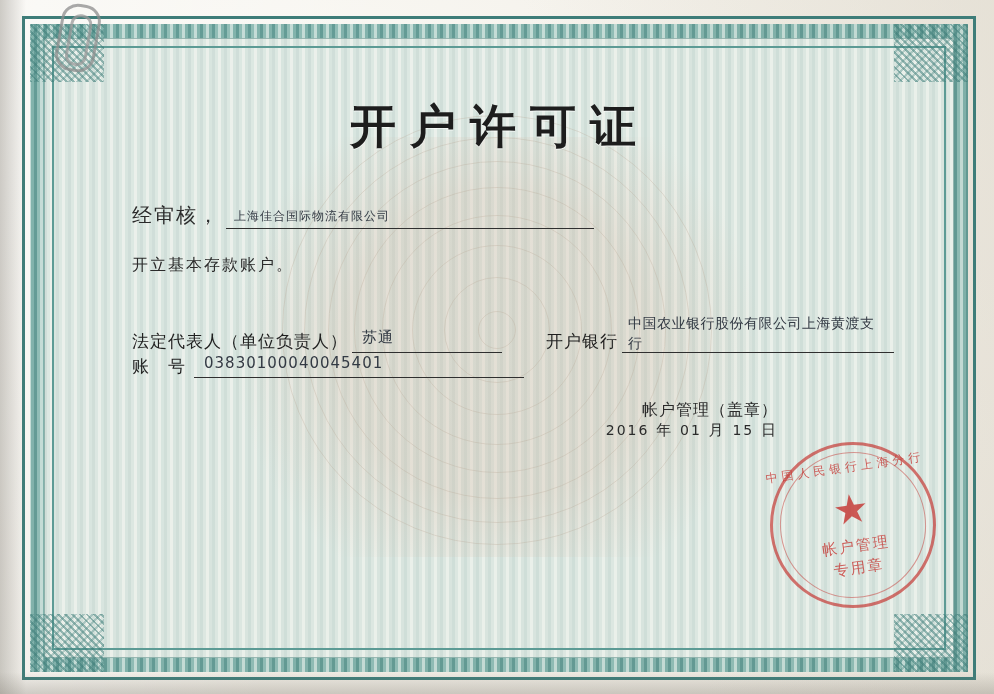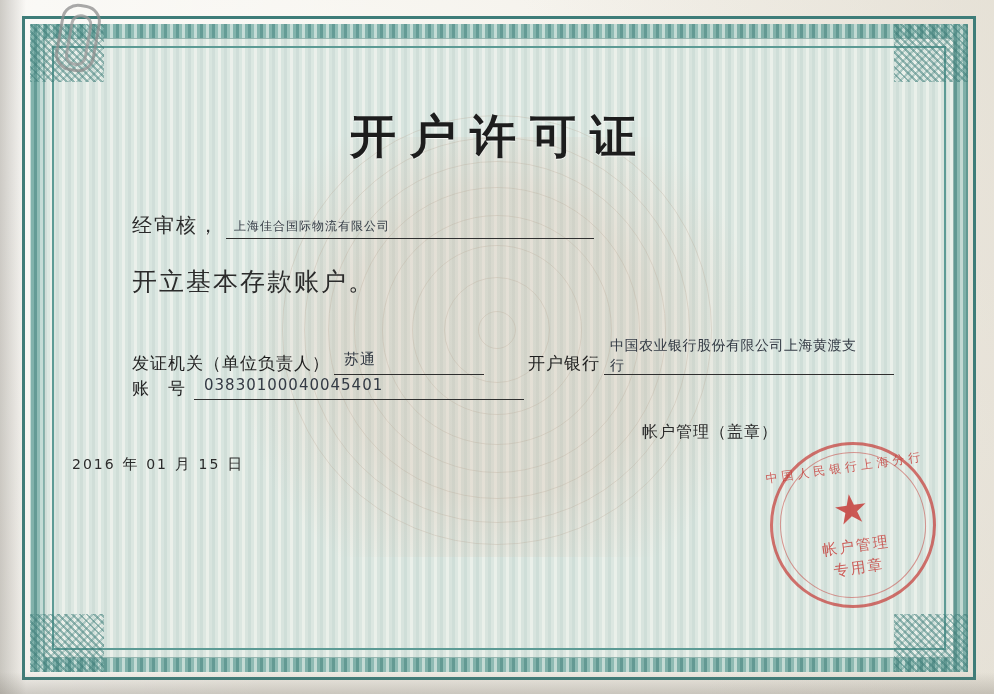--- a/index.html
+++ b/index.html
@@ -70,21 +70,21 @@
   .watermark-bg{
     position:absolute;left:50%;top:50%;transform:translate(-50%,-50%);
     width:740px;height:420px;
     background:
       radial-gradient(circle at 50% 50%, rgba(211,185,165,.30) 0 36%, rgba(211,185,165,0) 62%);
     pointer-events:none;
   }
   
   .content{position:absolute;left:72px;top:62px;right:66px;bottom:58px;color:#2b2b2b;}
   .title{
-    text-align:center;margin-top:44px;
+    text-align:center;margin-top:34px;
     font-family:Liberation Serif, serif;
     font-size:46px;font-weight:bold;letter-spacing:14px;
     color:#1d1d1d;
     text-shadow:0 1px 0 rgba(255,255,255,.6);
   }
   .approval{
     margin-top:30px;display:flex;justify-content:space-between;align-items:flex-end;
     padding:0 36px 0 52px;font-size:17px;
   }
   .approval .left{display:flex;align-items:flex-end;gap:6px;}
@@ -101,21 +101,21 @@
   }
   .fill{
     flex:0 0 auto;position:relative;height:26px;margin:0 6px;
     border-bottom:1.6px solid #2f2f2f;
   }
   .fill span{
     position:absolute;left:8px;bottom:3px;white-space:nowrap;
     font-size:12px;color:#333a44;letter-spacing:1px;
   }
   .para2{
-    margin-top:26px;padding-left:60px;font-size:25px;letter-spacing:2px;
+    margin-top:26px;padding-left:60px;font-size:16px;letter-spacing:2px;
   }
   .line-rep{
     margin-top:52px;padding:0 34px 0 60px;display:flex;align-items:flex-end;gap:4px;
     font-size:18px;letter-spacing:1px;
   }
   .underline{
     position:relative;border-bottom:1.6px solid #2f2f2f;height:24px;
   }
   .underline span{
     position:absolute;left:10px;bottom:5px;white-space:nowrap;
@@ -125,21 +125,21 @@
   .bank-text{
     position:absolute;left:6px;bottom:0;width:250px;line-height:20px;
     font-size:14px;color:#333a44;letter-spacing:.5px;
   }
   .acct{
     padding-left:60px;display:flex;align-items:flex-end;font-size:20px;letter-spacing:2px;
   }
   .issuer{
     margin-top:22px;padding-right:150px;text-align:right;font-size:16px;letter-spacing:1px;
   }
-  .datewrap{margin-top:12px;font-size:15px;letter-spacing:2px;}
+  .datewrap{margin-top:0;padding-right:150px;text-align:right;font-size:15px;letter-spacing:2px;}
   .date-nums{font-size:14px;}
   
   .seal{
     position:absolute;right:58px;bottom:86px;width:160px;height:160px;border-radius:50%;
     border:3px solid rgba(196,44,40,.72);
     color:rgba(196,44,40,.82);
     transform:rotate(-8deg);
     opacity:.9;
     pointer-events:none;
   }
@@ -210,21 +210,21 @@
     <div class="para1">
       <span>经审核，</span>
       <span class="fill" style="width:368px;">
         <span>上海佳合国际物流有限公司</span>
       </span>
     </div>
 
     <div class="para2">开立基本存款账户。</div>
 
     <div class="line-rep">
-      <span class="label">发证机关（单位负责人）</span>
+      <span class="label">法定代表人（单位负责人）</span>
       <span class="underline" style="width:150px;">
         <span>苏通</span>
       </span>
       <span class="label" style="margin-left:40px;">开户银行</span>
       <span class="bank-block">
         <span class="underline" style="flex:1;"></span>
         <span class="bank-text">中国农业银行股份有限公司上海黄渡支行</span>
       </span>
     </div>
 

